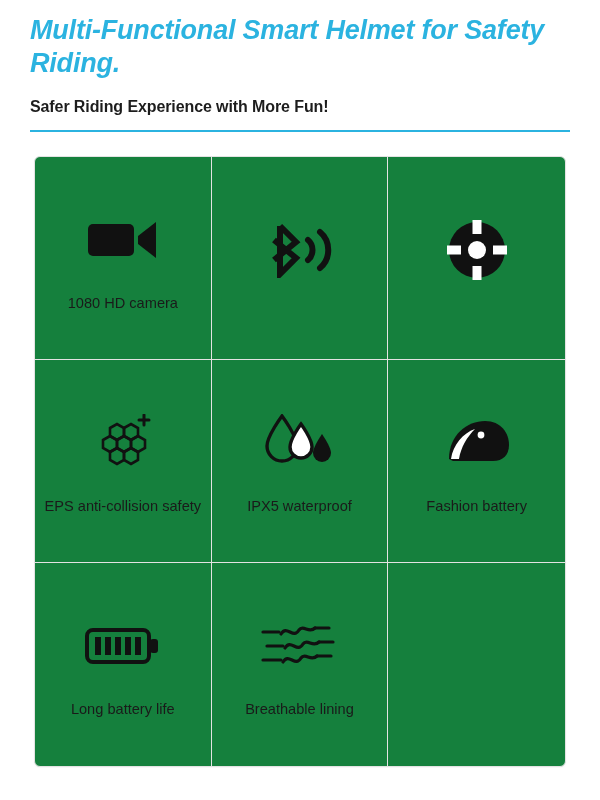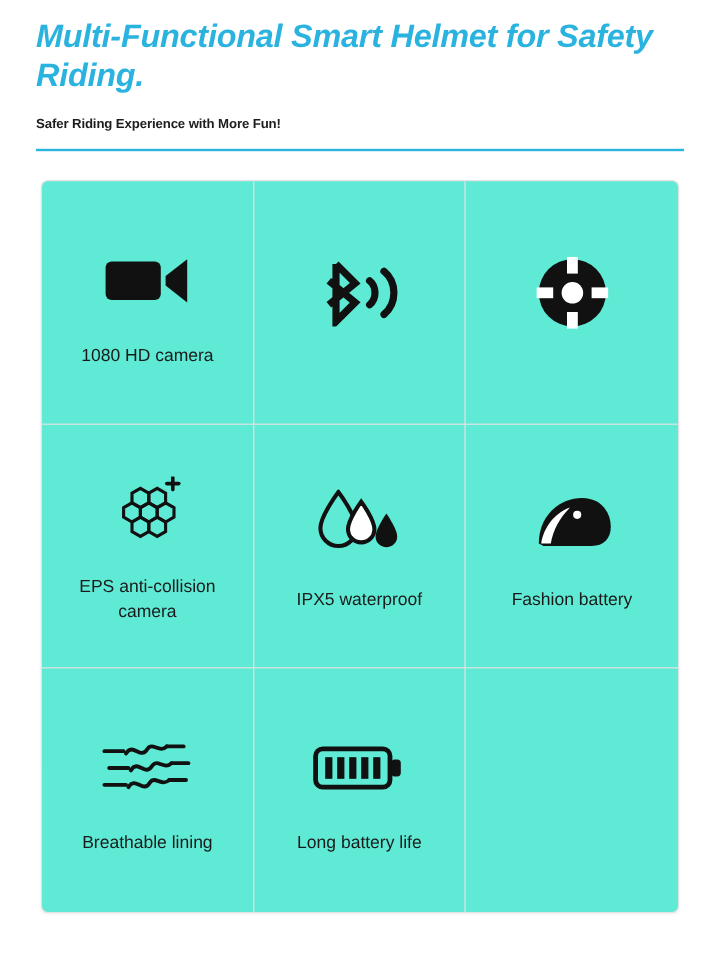--- a/index.html
+++ b/index.html
@@ -29,34 +29,34 @@
     font-style: italic;
     font-weight: bold;
     font-size: 27px;
     line-height: 1.22;
     letter-spacing: -0.2px;
     margin: 0;
   }
   .subtitle {
     color: #1d1d1d;
     font-weight: bold;
-    font-size: 11px;
+    font-size: 16px;
     margin: 18px 0 0 0;
     letter-spacing: -0.1px;
   }
   .divider {
     margin: 14px 30px 0 30px;
     height: 2px;
     background: #2bb3e0;
   }
   .grid-wrap {
     margin: 24px 34px 0 34px;
     border: 1px solid #e3e3e3;
     border-radius: 6px;
-    background: #5eead4;
+    background: #15803d;
     box-shadow: 0 1px 2px rgba(0,0,0,0.04);
     overflow: hidden;
   }
   .grid {
     display: grid;
     grid-template-columns: 1fr 1fr 1fr;
     grid-template-rows: 203px 203px 203px;
   }
   .cell {
     border-right: 1px solid #e3e3e3;
@@ -145,21 +145,21 @@
               <path d="M39 26 L46 22 L53 26 L53 34 L46 38 L39 34 Z"></path>
               <path d="M18 38 L25 34 L32 38 L32 46 L25 50 L18 46 Z"></path>
               <path d="M32 38 L39 34 L46 38 L46 46 L39 50 L32 46 Z"></path>
             </g>
             <g stroke="#111" stroke-width="3" stroke-linecap="round">
               <line x1="47" y1="6" x2="57" y2="6"></line>
               <line x1="52" y1="1" x2="52" y2="11"></line>
             </g>
           </svg>
         </div>
-        <div class="label">EPS anti-collision camera</div>
+        <div class="label">EPS anti-collision safety</div>
       </div>
 
       <div class="cell">
         <div class="icon">
           <svg width="78" height="58" viewBox="0 0 78 58">
             <path d="M22 2 C22 2 7 22 7 32 a15 15 0 0 0 30 0 C37 22 22 2 22 2 Z" fill="none" stroke="#111" stroke-width="3.4"></path>
             <path d="M41 10 C41 10 30 25 30 33 a11 11 0 0 0 22 0 C52 25 41 10 41 10 Z" fill="#fff" stroke="#111" stroke-width="3.4"></path>
             <path d="M62 20 C62 20 53 33 53 39 a9 9 0 0 0 18 0 C71 33 62 20 62 20 Z" fill="#111"></path>
           </svg>
         </div>
@@ -168,20 +168,35 @@
 
       <div class="cell">
         <div class="icon">
           <svg width="72" height="56" viewBox="0 0 72 56">
             <path d="M8 44 C8 20 26 6 44 6 C60 6 68 18 68 30 C68 40 62 46 52 46 L12 46 Z" fill="#111"></path>
             <path d="M10 44 C12 30 22 18 34 14 C26 22 20 32 18 44 Z" fill="#fff"></path>
             <circle cx="40" cy="20" r="3.4" fill="#fff"></circle>
           </svg>
         </div>
         <div class="label">Fashion battery</div>
+      </div>
+
+      <div class="cell">
+        <div class="icon">
+          <svg width="78" height="44" viewBox="0 0 78 44">
+            <rect x="3" y="6" width="62" height="32" rx="6" fill="none" stroke="#111" stroke-width="4"></rect>
+            <rect x="66" y="15" width="8" height="14" rx="3" fill="#111"></rect>
+            <rect x="11" y="13" width="6" height="18" fill="#111"></rect>
+            <rect x="21" y="13" width="6" height="18" fill="#111"></rect>
+            <rect x="31" y="13" width="6" height="18" fill="#111"></rect>
+            <rect x="41" y="13" width="6" height="18" fill="#111"></rect>
+            <rect x="51" y="13" width="6" height="18" fill="#111"></rect>
+          </svg>
+        </div>
+        <div class="label">Long battery life</div>
       </div>
 
       <div class="cell">
         <div class="icon">
           <svg width="84" height="52" viewBox="0 0 84 52">
             <g fill="none" stroke="#111" stroke-width="3.2" stroke-linecap="round">
               <path d="M6 12 L22 12"></path>
               <path d="M24 14 C30 4 36 20 42 10 C46 4 52 14 58 8"></path>
               <path d="M58 8 L72 8"></path>
               <path d="M10 26 L26 26"></path>
@@ -189,32 +204,17 @@
               <path d="M62 22 L76 22"></path>
               <path d="M6 40 L24 40"></path>
               <path d="M26 42 C32 32 38 48 44 38 C48 32 54 42 60 36"></path>
               <path d="M60 36 L74 36"></path>
             </g>
           </svg>
         </div>
         <div class="label">Breathable lining</div>
       </div>
 
-      <div class="cell">
-        <div class="icon">
-          <svg width="78" height="44" viewBox="0 0 78 44">
-            <rect x="3" y="6" width="62" height="32" rx="6" fill="none" stroke="#111" stroke-width="4"></rect>
-            <rect x="66" y="15" width="8" height="14" rx="3" fill="#111"></rect>
-            <rect x="11" y="13" width="6" height="18" fill="#111"></rect>
-            <rect x="21" y="13" width="6" height="18" fill="#111"></rect>
-            <rect x="31" y="13" width="6" height="18" fill="#111"></rect>
-            <rect x="41" y="13" width="6" height="18" fill="#111"></rect>
-            <rect x="51" y="13" width="6" height="18" fill="#111"></rect>
-          </svg>
-        </div>
-        <div class="label">Long battery life</div>
-      </div>
-
 
     </div>
   </div>
 
 </div>
 
 </body></html>

